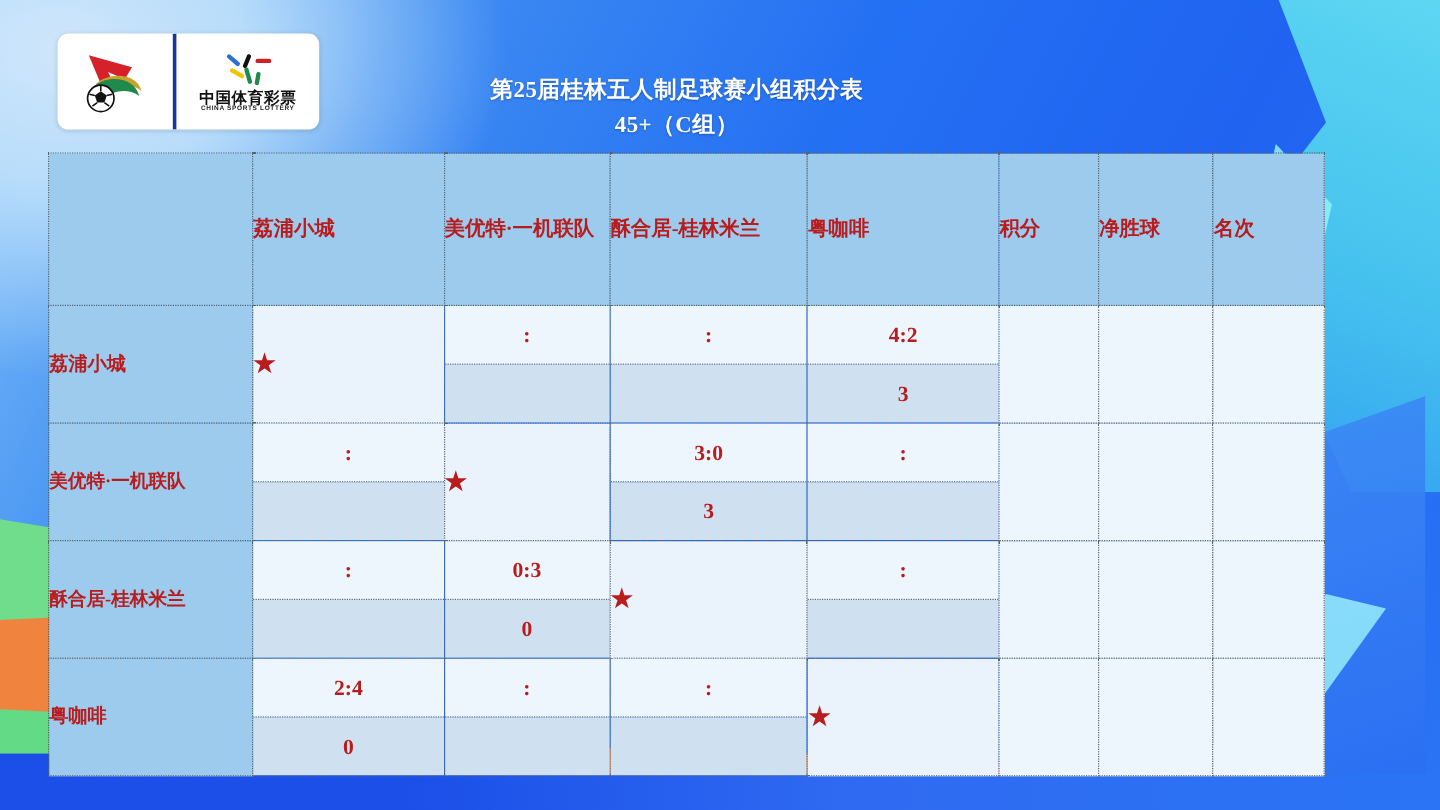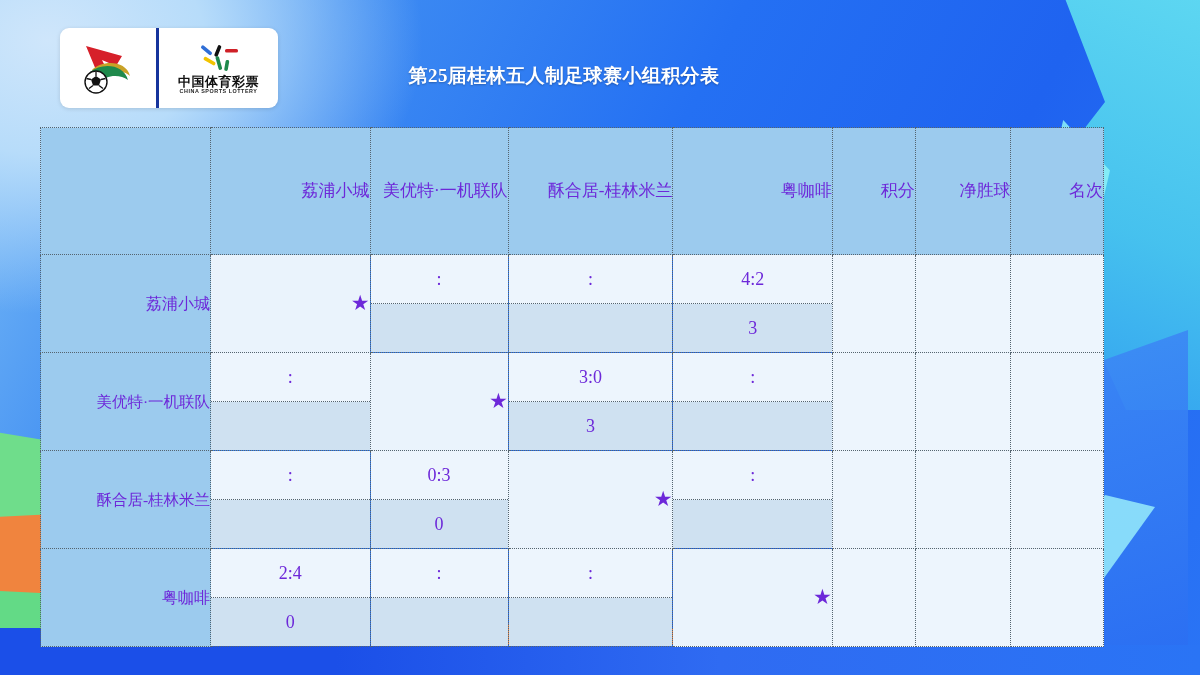--- a/index.html
+++ b/index.html
@@ -81,21 +81,21 @@
     background: #f0843e; clip-path: polygon(24% 0%, 60% 6%, 64% 22%, 100% 30%, 100% 100%, 0% 100%);
     opacity: .95;
   }
   #lb7 {
     left: 0; bottom: 0; width: 1200px; height: 30px;
     background: linear-gradient(90deg,#1b4fe8 0%, #1b4fe8 28%, #2f6bf2 60%, #2a74f5 100%);
   }
 
   
   #logo-box {
-    position: absolute; left: 60px; top: 28px;
+    position: absolute; left: 48px; top: 28px;
     width: 218px; height: 80px;
     background: #ffffff; border-radius: 9px;
     display: flex; align-items: center;
     box-shadow: 0 1px 4px rgba(0,0,0,.13);
     overflow: hidden;
   }
   #logo-left {
     width: 96px; height: 100%;
     display: flex; align-items: center; justify-content: center;
     position: relative;
@@ -136,24 +136,24 @@
     width: 1064px; height: 518px;
   }
   table#standings {
     width: 100%; height: 100%;
     border-collapse: collapse;
     table-layout: fixed;
     border: 1px dotted #4a5a6a;
   }
   #standings td, #standings th {
     border: 1px dotted #55646f;
-    text-align: right;
+    text-align: left;
     vertical-align: middle;
-    font-weight: normal;
-    color: #6d28d9;
+    font-weight: bold;
+    color: #b91c1c;
     padding: 0;
   }
   thead th {
     background: #9ccbee;
     height: 127px;
     font-size: 17px;
     line-height: 1.35;
     padding: 0 4px;
   }
   td.team-name {
@@ -223,20 +223,21 @@
       <rect x="21" y="12" width="3.6" height="14" rx="1.6" fill="#1f8a4c" transform="rotate(-16 23 19)"></rect>
       <rect x="29" y="16" width="3.6" height="11" rx="1.6" fill="#1f8a4c" transform="rotate(10 31 21)"></rect>
     </svg>
     <div id="cn-lottery-text">中国体育彩票</div>
     <div id="cn-lottery-sub">CHINA SPORTS LOTTERY</div>
   </div>
 </div>
 
 <div id="title-wrap">
   <div id="title-main">第25届桂林五人制足球赛小组积分表</div>
+  <div id="title-sub">45+（C组）</div>
 </div>
 
 <div id="table-wrap">
   <table id="standings">
     <colgroup>
       <col style="width:16.0%">
       <col style="width:15.0%">
       <col style="width:13.0%">
       <col style="width:15.5%">
       <col style="width:15.0%">

